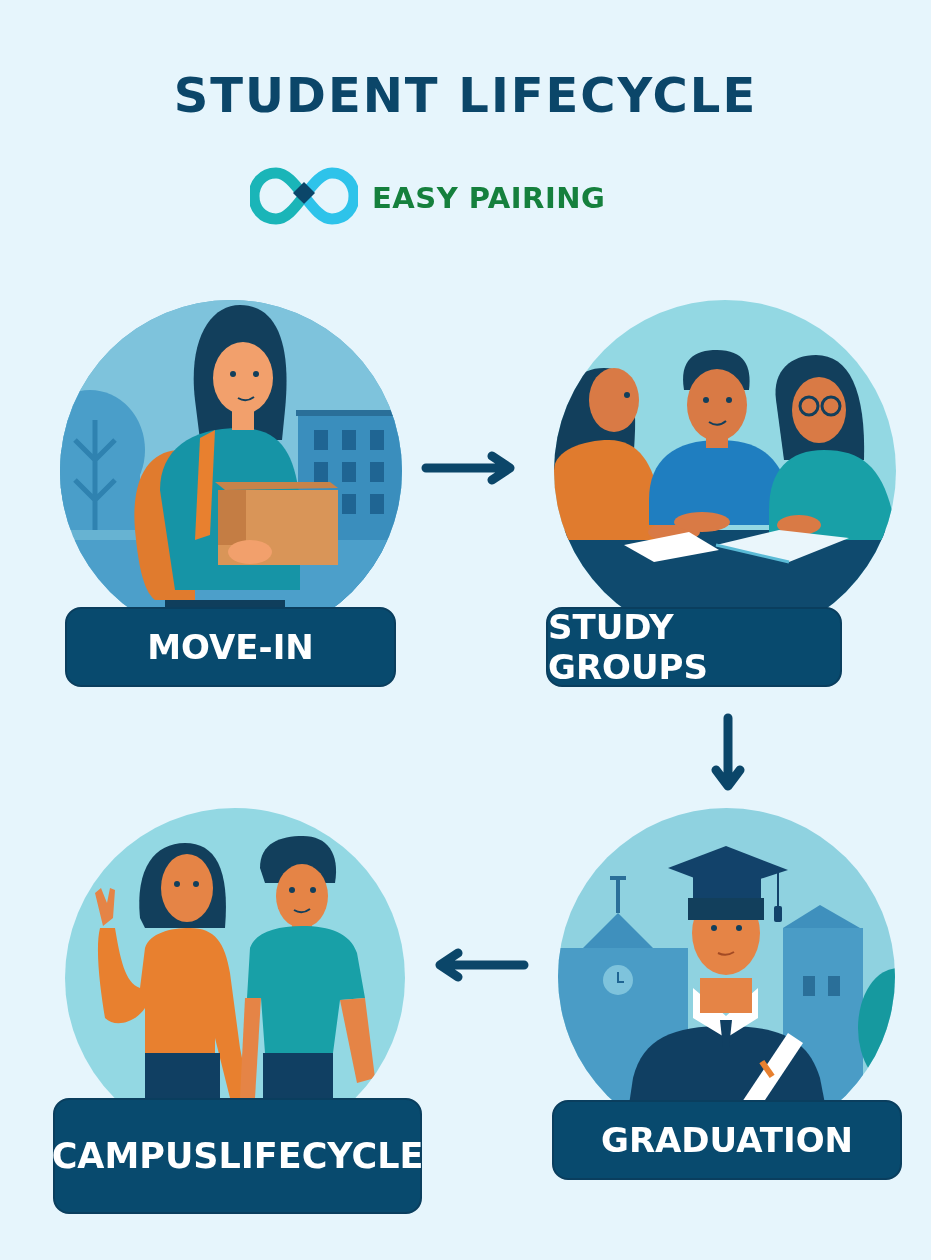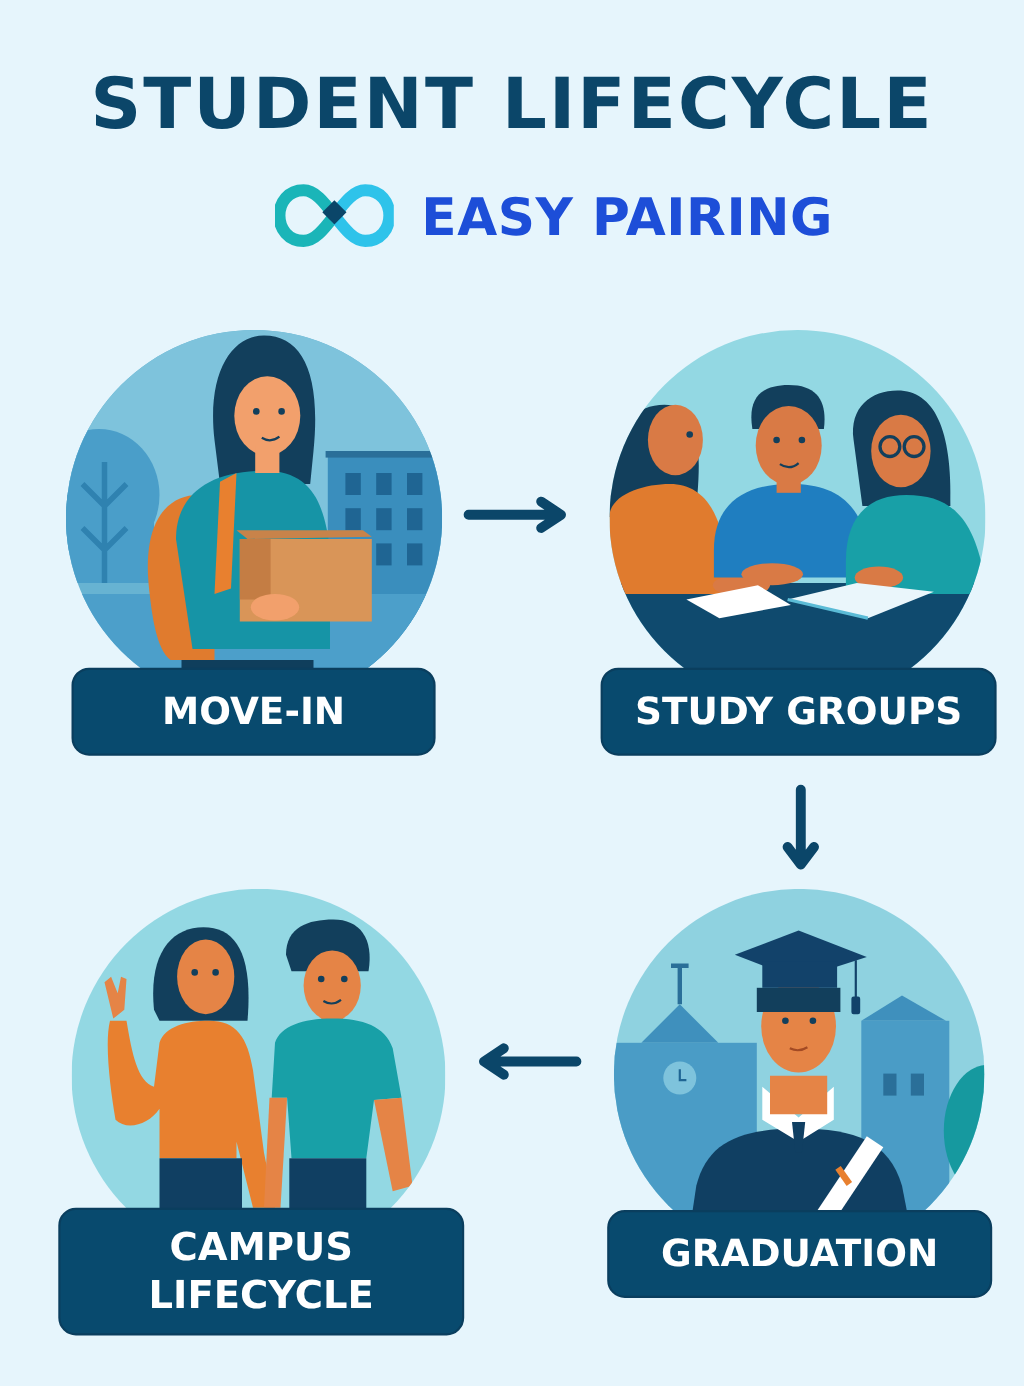--- a/index.html
+++ b/index.html
@@ -3,29 +3,29 @@
 <meta charset="utf-8">
 <style>
   html, body { margin:0; padding:0; }
   body {
     width:931px; height:1260px; overflow:hidden; position:relative;
     background:#e6f5fc;
     font-family:"DejaVu Sans", "Liberation Sans", sans-serif;
   }
   .title {
     position:absolute; left:0; top:55px; width:931px; text-align:center;
-    font-weight:bold; font-size:64px; letter-spacing:2px; color:#0b4669;
+    font-weight:bold; font-size:48px; letter-spacing:2px; color:#0b4669;
     font-family:"DejaVu Sans", sans-serif; line-height:80px;
   }
   .brand {
     position:absolute; left:250px; top:166px; height:64px; display:flex; align-items:center;
   }
   .brand svg { width:108px; height:62px; }
   .brand-name {
-    margin-left:25px; font-weight:bold; font-size:47px; color:#1d4ed8; letter-spacing:0.5px;
+    margin-left:14px; font-weight:bold; font-size:29px; color:#15803d; letter-spacing:0.5px;
     font-family:"DejaVu Sans", sans-serif;
   }
   .stage { position:absolute; }
   .circle {
     position:absolute; border-radius:50%; overflow:hidden;
   }
   .circle svg { width:100%; height:100%; display:block; }
   .label {
     position:absolute; background:#084a6e; color:#fff; border-radius:16px;
     display:flex; align-items:center; justify-content:center; text-align:left;
@@ -134,21 +134,21 @@
       <ellipse cx="265" cy="110" rx="27" ry="33" fill="#d97a45"></ellipse>
       <circle cx="255" cy="106" r="9" fill="none" stroke="#123f5c" stroke-width="3"></circle>
       <circle cx="277" cy="106" r="9" fill="none" stroke="#123f5c" stroke-width="3"></circle>
       <ellipse cx="245" cy="225" rx="22" ry="10" fill="#d97a45"></ellipse>
 
       <polygon points="70,245 135,232 165,250 100,262" fill="#ffffff"></polygon>
       <polygon points="162,245 225,230 295,238 235,262" fill="#eaf6fb"></polygon>
       <path d="M162 245 L235 262" stroke="#5bbbd6" stroke-width="3"></path>
     </svg>
   </div>
-  <div class="label" style="left:546px; top:607px; width:360px; height:80px;">STUDY GROUPS</div>
+  <div class="label" style="left:546px; top:607px; width:296px; height:80px;">STUDY GROUPS</div>
 </div>
 
 <div class="arrow" style="left:710px; top:710px;">
   <svg width="36" height="84" viewBox="0 0 36 84">
     <path d="M18 8 L18 74 M6 60 L18 76 L30 60" stroke="#0b4669" stroke-width="9" stroke-linecap="round" stroke-linejoin="round" fill="none"></path>
   </svg>
 </div>
 
 <div class="stage">
   <div class="circle" style="left:558px; top:808px; width:337px; height:337px;">
@@ -215,17 +215,17 @@
       <rect x="227" y="110" width="20" height="18" fill="#e58446"></rect>
       <path d="M185 140 C190 125, 210 118, 237 118 C265 118, 285 125, 292 145 L300 190 L275 192 L268 245 L200 245 L196 190 L182 190 Z" fill="#18a0a7"></path>
       <path d="M180 190 L196 190 L190 290 L175 290 Z" fill="#e58446"></path>
       <path d="M275 192 L300 190 L310 270 L292 275 Z" fill="#e58446"></path>
       <rect x="198" y="245" width="70" height="100" fill="#103f62"></rect>
       <circle cx="227" cy="82" r="3" fill="#123f5c"></circle>
       <circle cx="248" cy="82" r="3" fill="#123f5c"></circle>
       <path d="M229 102 Q237 107 245 101" stroke="#123f5c" stroke-width="2" fill="none"></path>
     </svg>
   </div>
-  <div class="label" style="left:53px; top:1098px; width:369px; height:116px; flex-direction:column; font-size:35px; line-height:44px;">
+  <div class="label" style="left:53px; top:1098px; width:369px; height:116px; flex-direction:row; font-size:35px; line-height:44px;">
     <span>CAMPUS</span>
     <span>LIFECYCLE</span>
   </div>
 </div>
 
 </body></html>

